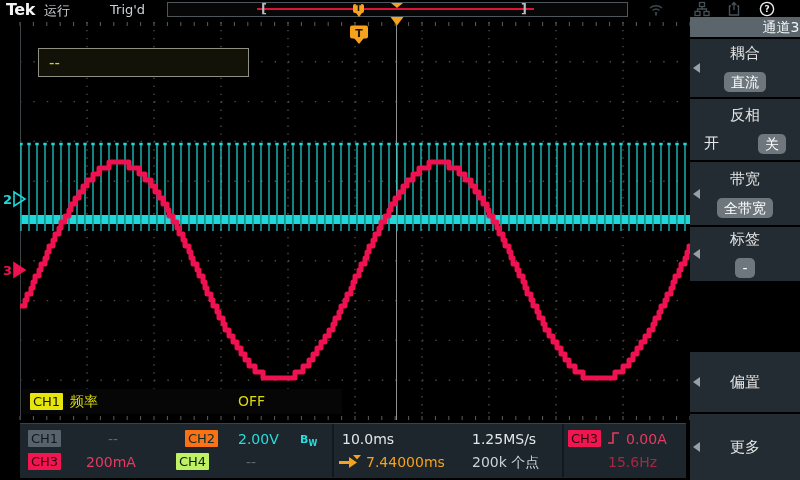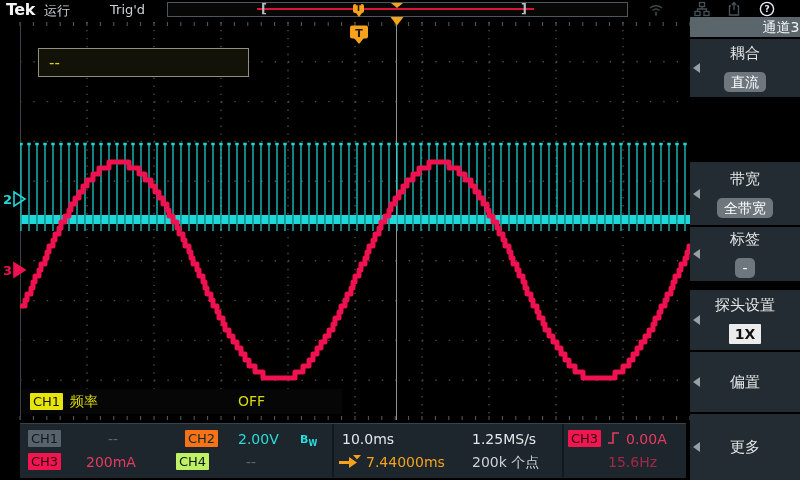--- a/index.html
+++ b/index.html
@@ -269,38 +269,40 @@
   </div>
 
   <div id="side-header">通道3</div>
 
   <div class="side-item" style="top:39px;height:58px">
     <div class="side-arrow"></div>
     <span class="side-label">耦合</span>
     <span class="side-box">直流</span>
   </div>
 
+  <div class="side-item" style="top:99px;height:61px">
+    <span class="side-label">反相</span>
+    <div class="onoff-row">
+      <span class="onoff-plain">开</span>
+      <span class="side-box">关</span>
+    </div>
+  </div>
 
   <div class="side-item" style="top:162px;height:63px">
     <div class="side-arrow"></div>
     <span class="side-label">带宽</span>
     <span class="side-box">全带宽</span>
   </div>
 
   <div class="side-item" style="top:227px;height:54px">
     <div class="side-arrow"></div>
     <span class="side-label">标签</span>
     <span class="side-box">-</span>
   </div>
 
-  <div class="side-item" style="top:290px;height:60px">
-    <div class="side-arrow"></div>
-    <span class="side-label">探头设置</span>
-    <span class="side-box-white">1X</span>
-  </div>
 
   <div class="side-item" style="top:352px;height:60px">
     <div class="side-arrow"></div>
     <span class="side-label">偏置</span>
   </div>
 
   <div class="side-item" style="top:414px;height:66px">
     <div class="side-arrow"></div>
     <span class="side-label">更多</span>
   </div>

